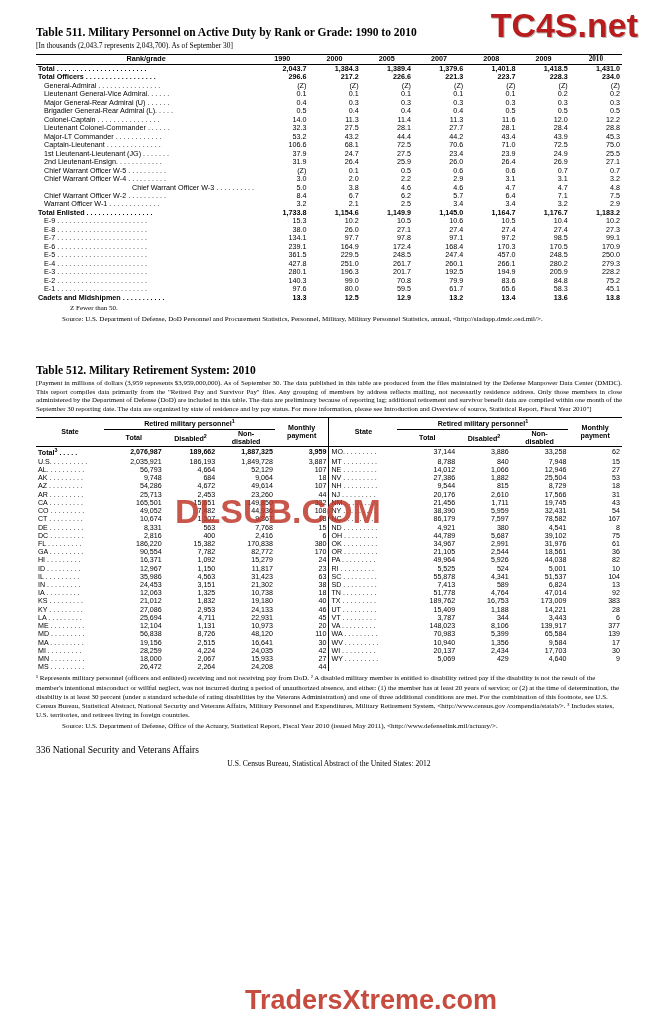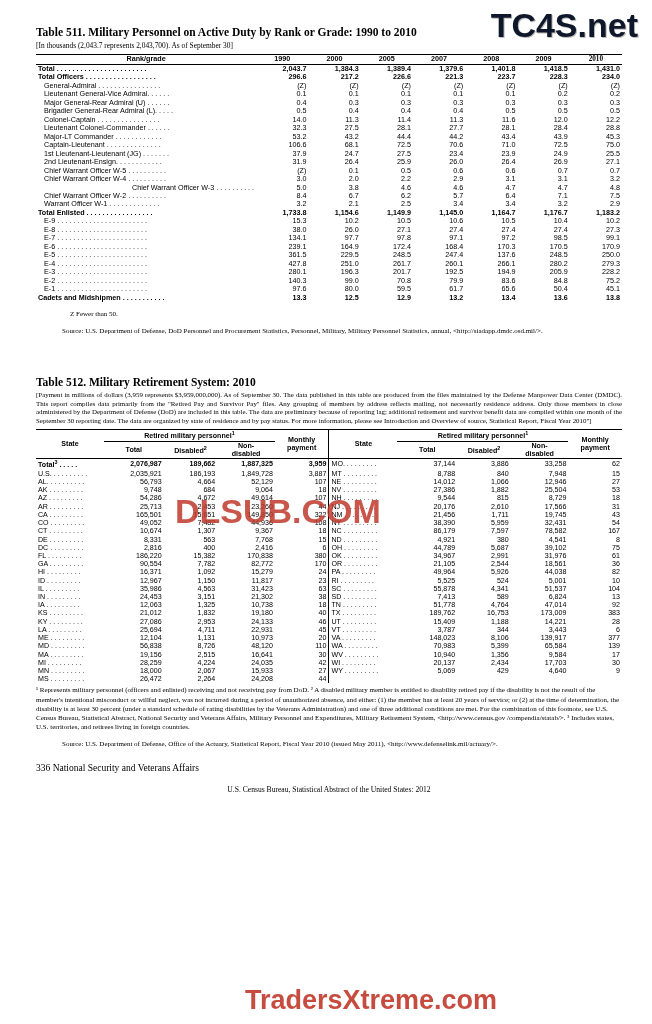--- a/index.html
+++ b/index.html
@@ -1,45 +1,45 @@
 <!DOCTYPE html>
 <html><head>
 <meta charset="utf-8">
 <style>
   html,body{margin:0;padding:0;background:#ffffff;}
   body{width:652px;height:1024px;font-family:"Liberation Serif",serif;color:#000;position:relative;overflow:hidden;}
   .page{position:relative;width:652px;height:1024px;padding:0;box-sizing:border-box;}
   .wm{position:absolute;font-family:"Liberation Sans",sans-serif;font-weight:bold;pointer-events:none;}
-  .wm-tc4s{top:6px;right:14px;font-size:34px;color:#0f172a;letter-spacing:0px;text-shadow:1px 1px 0 #bdbdbd;}
+  .wm-tc4s{top:6px;right:14px;font-size:34px;color:#b91c1c;letter-spacing:0px;text-shadow:1px 1px 0 #bdbdbd;}
   .wm-dl{top:492px;left:175px;font-size:34px;color:#c0392b;opacity:.85;}
   .wm-tx{bottom:8px;left:245px;font-size:27px;color:#c0392b;opacity:.9;}
   .wrap{padding:26px 30px 0 36px;}
   h2.tbl-title{font-family:"Liberation Serif",serif;font-size:11.5px;font-weight:bold;margin:0 0 3px 0;}
   .headnote{font-size:7.4px;margin:0 0 4px 0;line-height:1.25;}
   table.t{border-collapse:collapse;width:100%;font-size:7.2px;font-family:"Liberation Sans",sans-serif;}
   table.t td,table.t th{padding:0 2px;line-height:1.18;white-space:nowrap;}
   .hdr td{font-weight:bold;text-align:center;border-bottom:1px solid #000;border-top:1px solid #000;padding:2px 2px;}
   .hdr td.lbl{text-align:center;}
   .num{text-align:right;}
   .bold{font-weight:bold;}
   .lead{text-align:left;}
   .ftn{font-size:7px;margin-top:3px;line-height:1.3;}
-  .src{font-size:7px;margin-top:8px;line-height:1.3;padding-left:26px;}
+  .src{font-size:7px;margin-top:2px;line-height:1.3;padding-left:26px;}
   .gap{height:40px;}
   .bracketnote{font-size:6.9px;line-height:1.22;margin:0 0 4px 0;text-align:justify;}
   
   .t512{border-collapse:collapse;width:100%;font-size:7.1px;font-family:"Liberation Sans",sans-serif;}
   .t512 td,.t512 th{padding:0 2px;line-height:1.16;white-space:nowrap;}
   .t512 .hrow td{font-weight:bold;text-align:center;}
   .topline{border-top:1px solid #000;}
   .botline{border-bottom:1px solid #000;}
   .vsep{border-left:1px solid #000;}
   .sup{font-size:5.4px;vertical-align:super;}
   .pagefoot{font-size:9.5px;margin-top:14px;font-family:"Liberation Serif",serif;}
-  .pagefoot2{font-size:7.6px;text-align:center;margin-top:12px;font-family:Liberation Serif, serif;}
+  .pagefoot2{font-size:7.6px;text-align:center;margin-top:4px;font-family:Liberation Serif, serif;}
 </style>
 </head>
 <body>
 
 <div class="page">
 
   <div class="wm wm-tc4s">TC4S.net</div>
   <div class="wm wm-tx">TradersXtreme.com</div>
   <div class="wm wm-dl">DLSUB.COM</div>
 
@@ -281,21 +281,21 @@
             <td class="num">170.3</td>
             <td class="num">170.5</td>
             <td class="num">170.9</td>
           </tr>
           <tr>
             <td class="lead" style="padding-left: 8px;">E-5 . . . . . . . . . . . . . . . . . . . . . . .</td>
             <td class="num">361.5</td>
             <td class="num">229.5</td>
             <td class="num">248.5</td>
             <td class="num">247.4</td>
-            <td class="num">137.6</td>
+            <td class="num">457.0</td>
             <td class="num">248.5</td>
             <td class="num">250.0</td>
           </tr>
           <tr>
             <td class="lead" style="padding-left: 8px;">E-4 . . . . . . . . . . . . . . . . . . . . . . .</td>
             <td class="num">427.8</td>
             <td class="num">251.0</td>
             <td class="num">261.7</td>
             <td class="num">260.1</td>
             <td class="num">266.1</td>
@@ -322,21 +322,21 @@
             <td class="num">84.8</td>
             <td class="num">75.2</td>
           </tr>
           <tr>
             <td class="lead" style="padding-left: 8px;">E-1 . . . . . . . . . . . . . . . . . . . . . . .</td>
             <td class="num">97.6</td>
             <td class="num">80.0</td>
             <td class="num">59.5</td>
             <td class="num">61.7</td>
             <td class="num">65.6</td>
-            <td class="num">50.4</td>
+            <td class="num">58.3</td>
             <td class="num">45.1</td>
           </tr>
           <tr>
             <td class="lead bold">Cadets and Midshipmen . . . . . . . . . . .</td>
             <td class="num bold">13.3</td>
             <td class="num bold">12.5</td>
             <td class="num bold">12.9</td>
             <td class="num bold">13.2</td>
             <td class="num bold">13.4</td>
             <td class="num bold">13.6</td>

